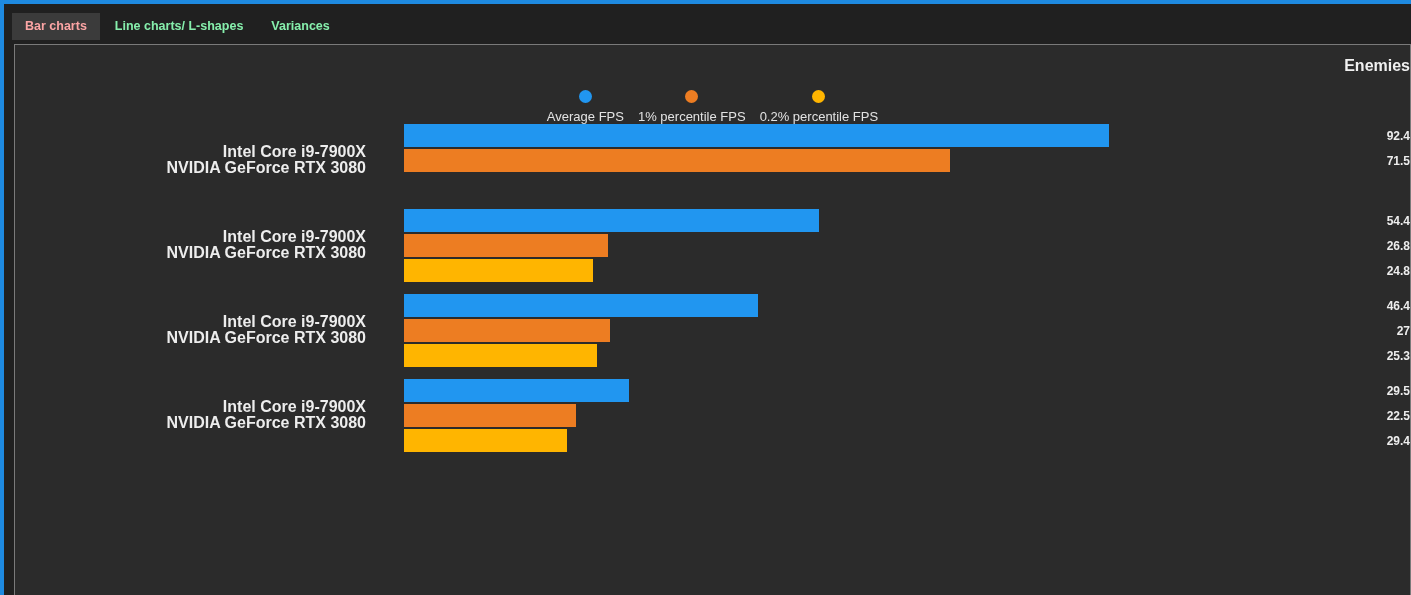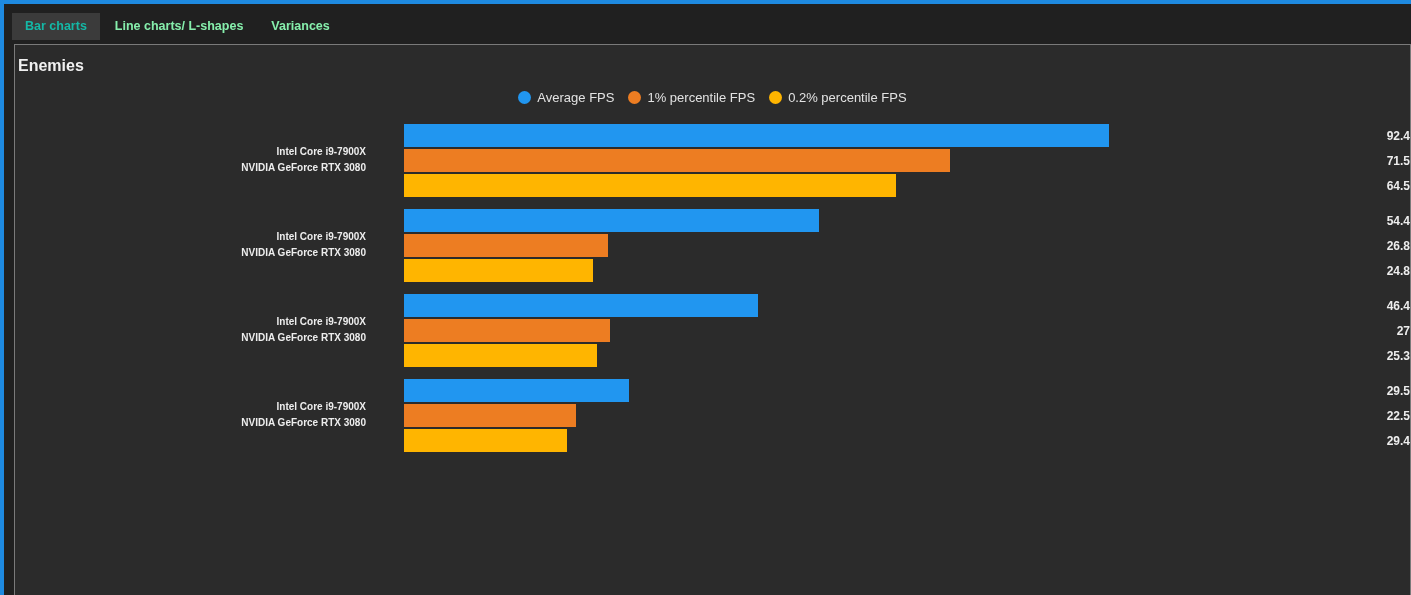--- a/index.html
+++ b/index.html
@@ -46,61 +46,62 @@
     color: #86efac;
     padding: 6px 13px 6px 13px;
     margin-right: 2px;
     line-height: 15px;
     white-space: nowrap;
     user-select: none;
     cursor: default;
   }
   .tab.active {
     background: #3b3b3b;
-    color: #14b8a6;
+    color: #fca5a5;
   }
 
   
   #panel {
     position: absolute;
     left: 10px;
     top: 40px;
     width: 1397px;
     height: 560px;
     background: #2b2b2b;
     border: 1px solid #7a7a7a;
     box-sizing: border-box;
     overflow: hidden;
   }
 
   #chart-title {
     position: absolute;
-    left: 3px; right: 0;
+    left: 16px; right: 0;
     top: 12px;
-    text-align: left;
+    text-align: right;
     font-size: 16px;
     font-weight: bold;
     color: #f0f0f0;
   }
 
   
   #legend {
     position: absolute;
     left: 0; right: 0;
     top: 45px;
     display: flex;
     justify-content: center;
     align-items: center;
     gap: 14px;
   }
   .legend-item {
     display: flex;
     align-items: center;
     gap: 6px;
     cursor: default;
+    flex-direction: column;
   }
   .legend-dot {
     width: 13px;
     height: 13px;
     border-radius: 50%;
     display: block;
     flex: 0 0 auto;
   }
   .legend-label {
     font-size: 13px;
@@ -122,21 +123,21 @@
   }
   .group-label {
     position: absolute;
     left: 0;
     top: 50%;
     transform: translateY(-50%);
     width: 370px;
     text-align: right;
     padding-right: 19px;
     box-sizing: border-box;
-    font-size: 10px;
+    font-size: 16px;
     font-weight: bold;
     color: #ededed;
     line-height: 16px;
     white-space: nowrap;
   }
   .bars {
     position: absolute;
     left: 389px;
     top: 6px;
     right: 0;
@@ -200,24 +201,20 @@
         </div>
         <div class="bars">
           <div class="barrow">
             <span class="bar" style="width: 705.012px; background: rgb(33, 150, 240);"></span>
             <span class="bar-value">92.4</span>
           </div>
           <div class="barrow">
             <span class="bar" style="width: 545.545px; background: rgb(237, 125, 34);"></span>
             <span class="bar-value">71.5</span>
           </div>
-          <div class="barrow">
-            <span class="bar" style="width: 492.135px; background: rgb(255, 181, 0);"></span>
-            <span class="bar-value">64.5</span>
-          </div>
         </div>
       </div>
 
       <div class="group">
         <div class="group-label">
           <div>Intel Core i9-7900X</div>
           <div>NVIDIA GeForce RTX 3080</div>
         </div>
         <div class="bars">
           <div class="barrow">

